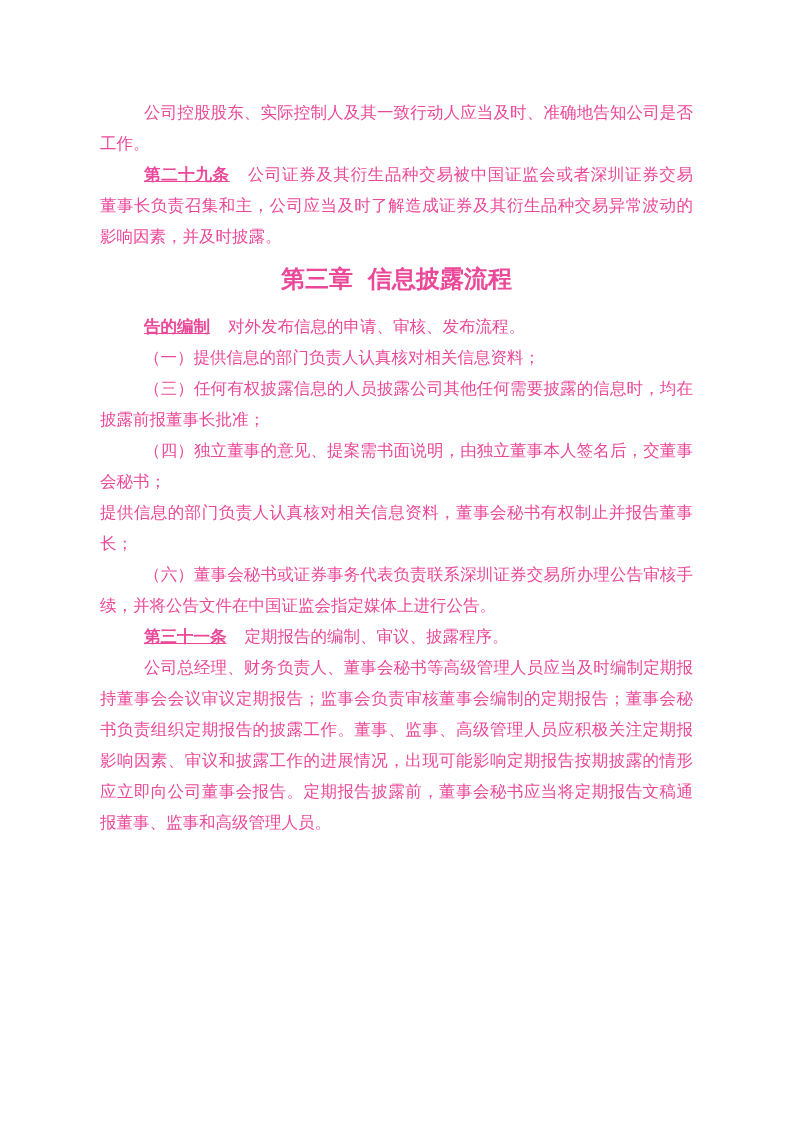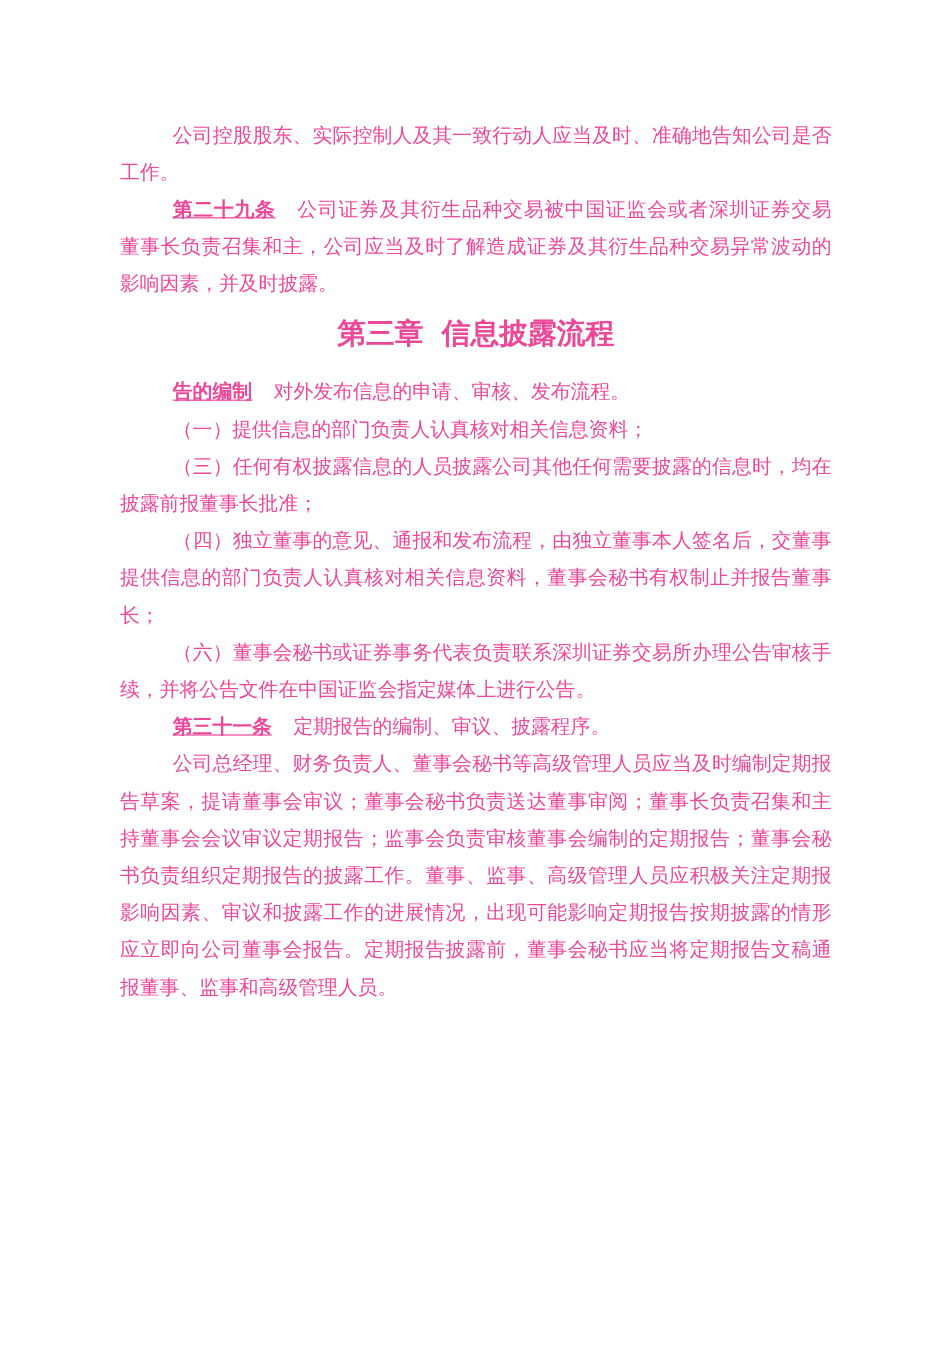--- a/index.html
+++ b/index.html
@@ -80,36 +80,36 @@
         <div class="line first"><span class="bold">告的编制</span><span>对外发布信息的申请、审核、发布流程。</span></div>
       </div>
       <div class="block body">
         <div class="line first"><span>（一）提供信息的部门负责人认真核对相关信息资料；</span></div>
       </div>
       <div class="block body">
         <div class="line fill first"><span>（三）任何有权披露信息的人员披露公司其他任何需要披露的信息时，均在</span></div>
         <div class="line"><span>披露前报董事长批准；</span></div>
       </div>
       <div class="block body">
-        <div class="line fill first"><span>（四）独立董事的意见、通报和发布流程，由独立董事本人签名后，交董事</span></div>
+        <div class="line fill first"><span>（四）独立董事的意见、提案需书面说明，由独立董事本人签名后，交董事</span></div>
+        <div class="line"><span>会秘书；</span></div>
       </div>
       <div class="block body">
         <div class="line fill"><span>提供信息的部门负责人认真核对相关信息资料，董事会秘书有权制止并报告董事</span></div>
         <div class="line"><span>长；</span></div>
       </div>
       <div class="block body">
         <div class="line fill first"><span>（六）董事会秘书或证券事务代表负责联系深圳证券交易所办理公告审核手</span></div>
         <div class="line"><span>续，并将公告文件在中国证监会指定媒体上进行公告。</span></div>
       </div>
       <div class="block body">
         <div class="line first"><span class="bold">第三十一条</span><span>定期报告的编制、审议、披露程序。</span></div>
       </div>
       <div class="block body">
         <div class="line fill first"><span>公司总经理、财务负责人、董事会秘书等高级管理人员应当及时编制定期报</span></div>
-        <div class="line fill"><span>告草案，提请董事会审议；董事会秘书负责送达董事审阅；董事长负责召集和主</span></div>
         <div class="line fill"><span>持董事会会议审议定期报告；监事会负责审核董事会编制的定期报告；董事会秘</span></div>
         <div class="line fill"><span>书负责组织定期报告的披露工作。董事、监事、高级管理人员应积极关注定期报</span></div>
         <div class="line fill"><span>影响因素、审议和披露工作的进展情况，出现可能影响定期报告按期披露的情形</span></div>
         <div class="line fill"><span>应立即向公司董事会报告。定期报告披露前，董事会秘书应当将定期报告文稿通</span></div>
         <div class="line"><span>报董事、监事和高级管理人员。</span></div>
       </div>
     </div>
 </div>
 
 </body></html>

